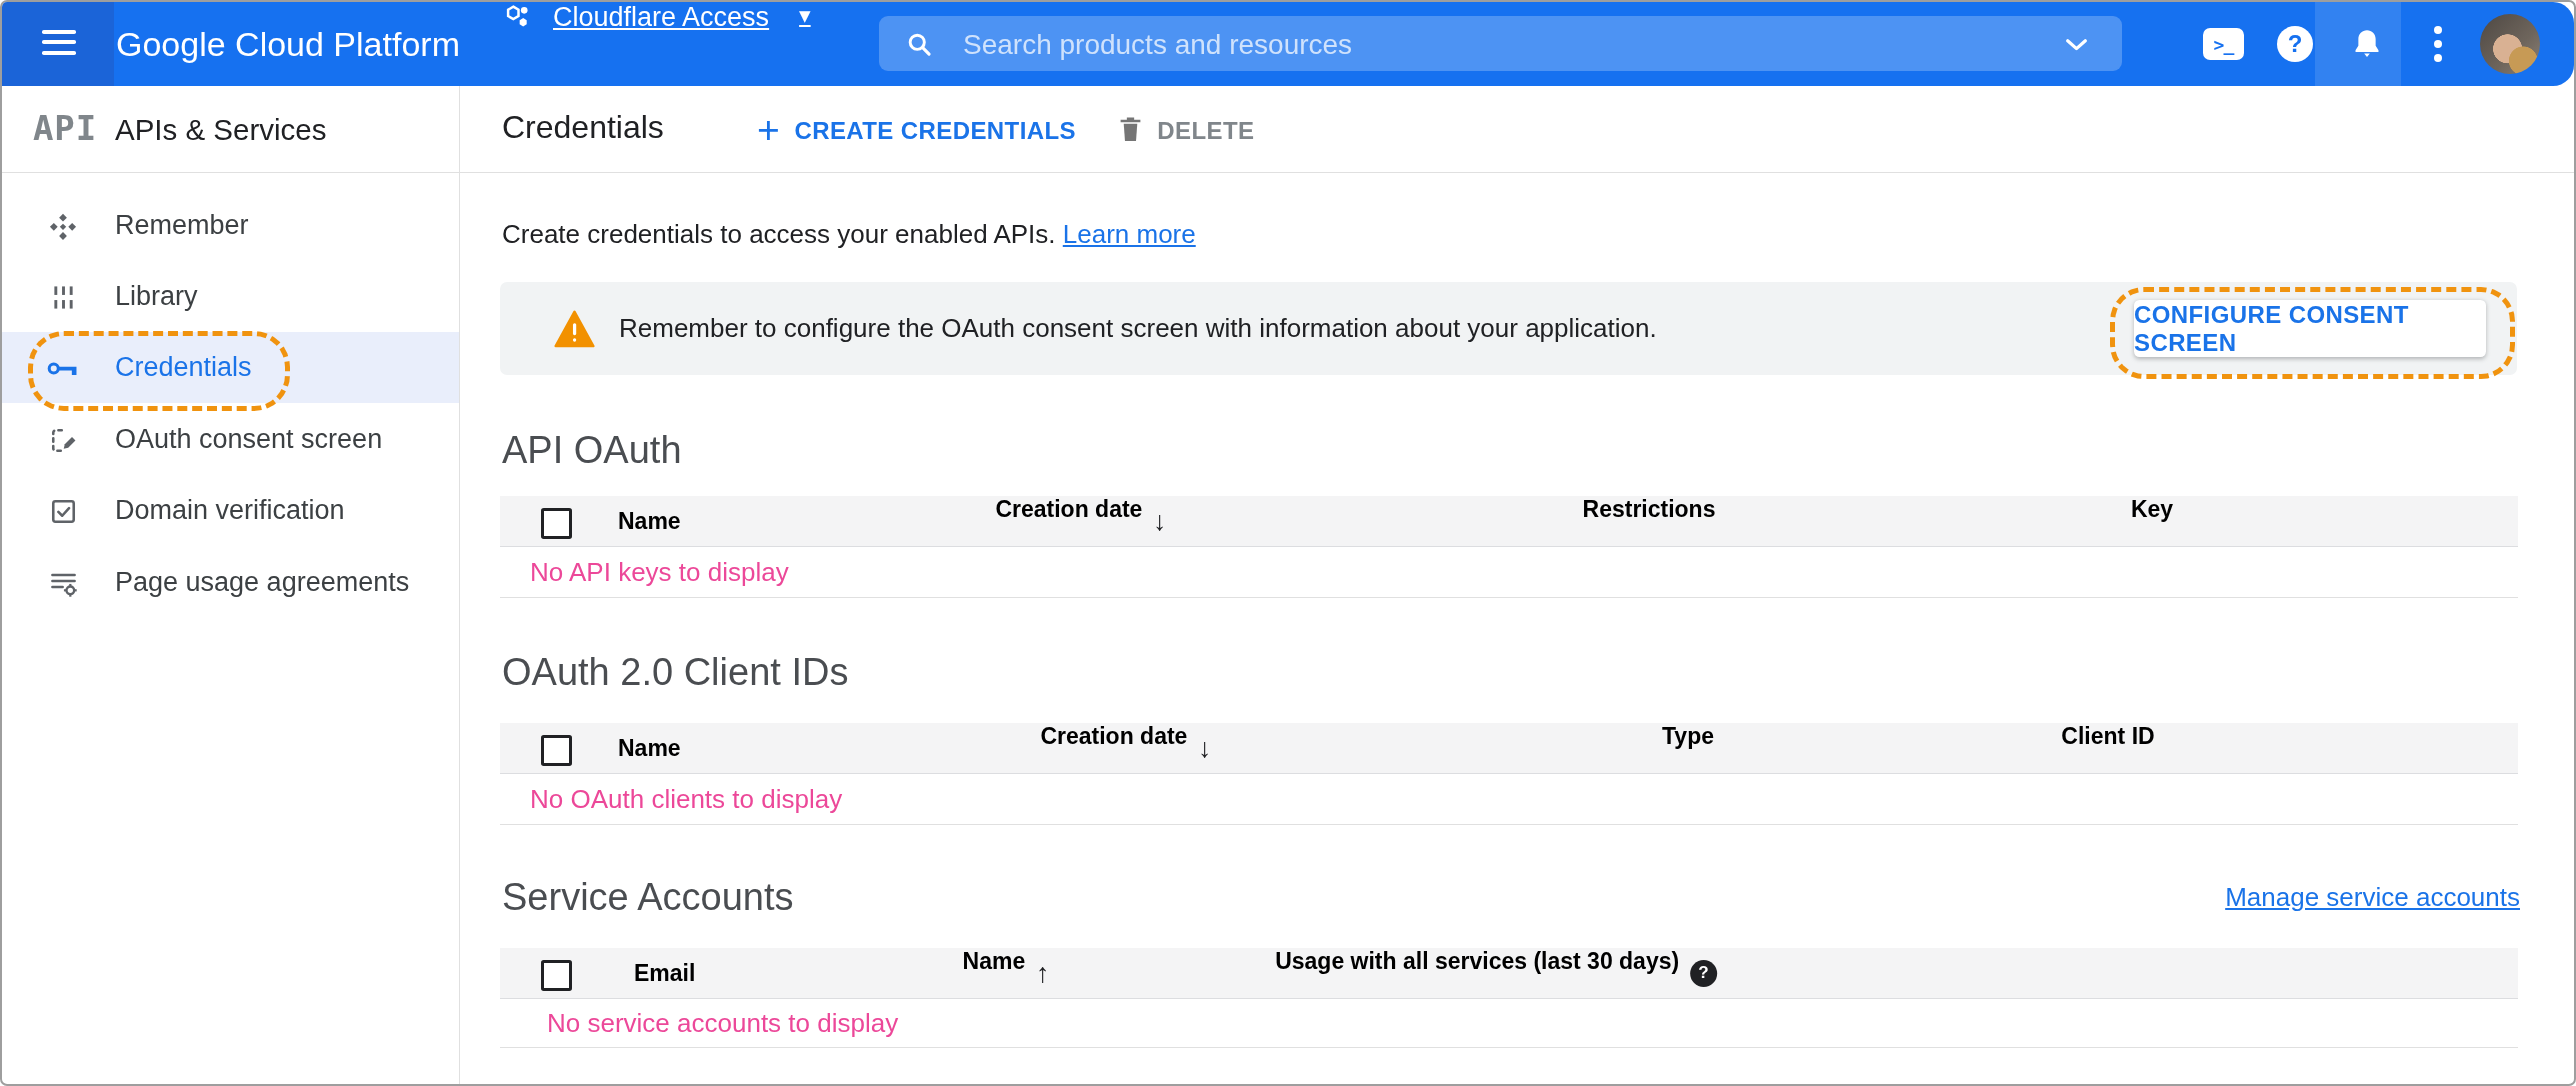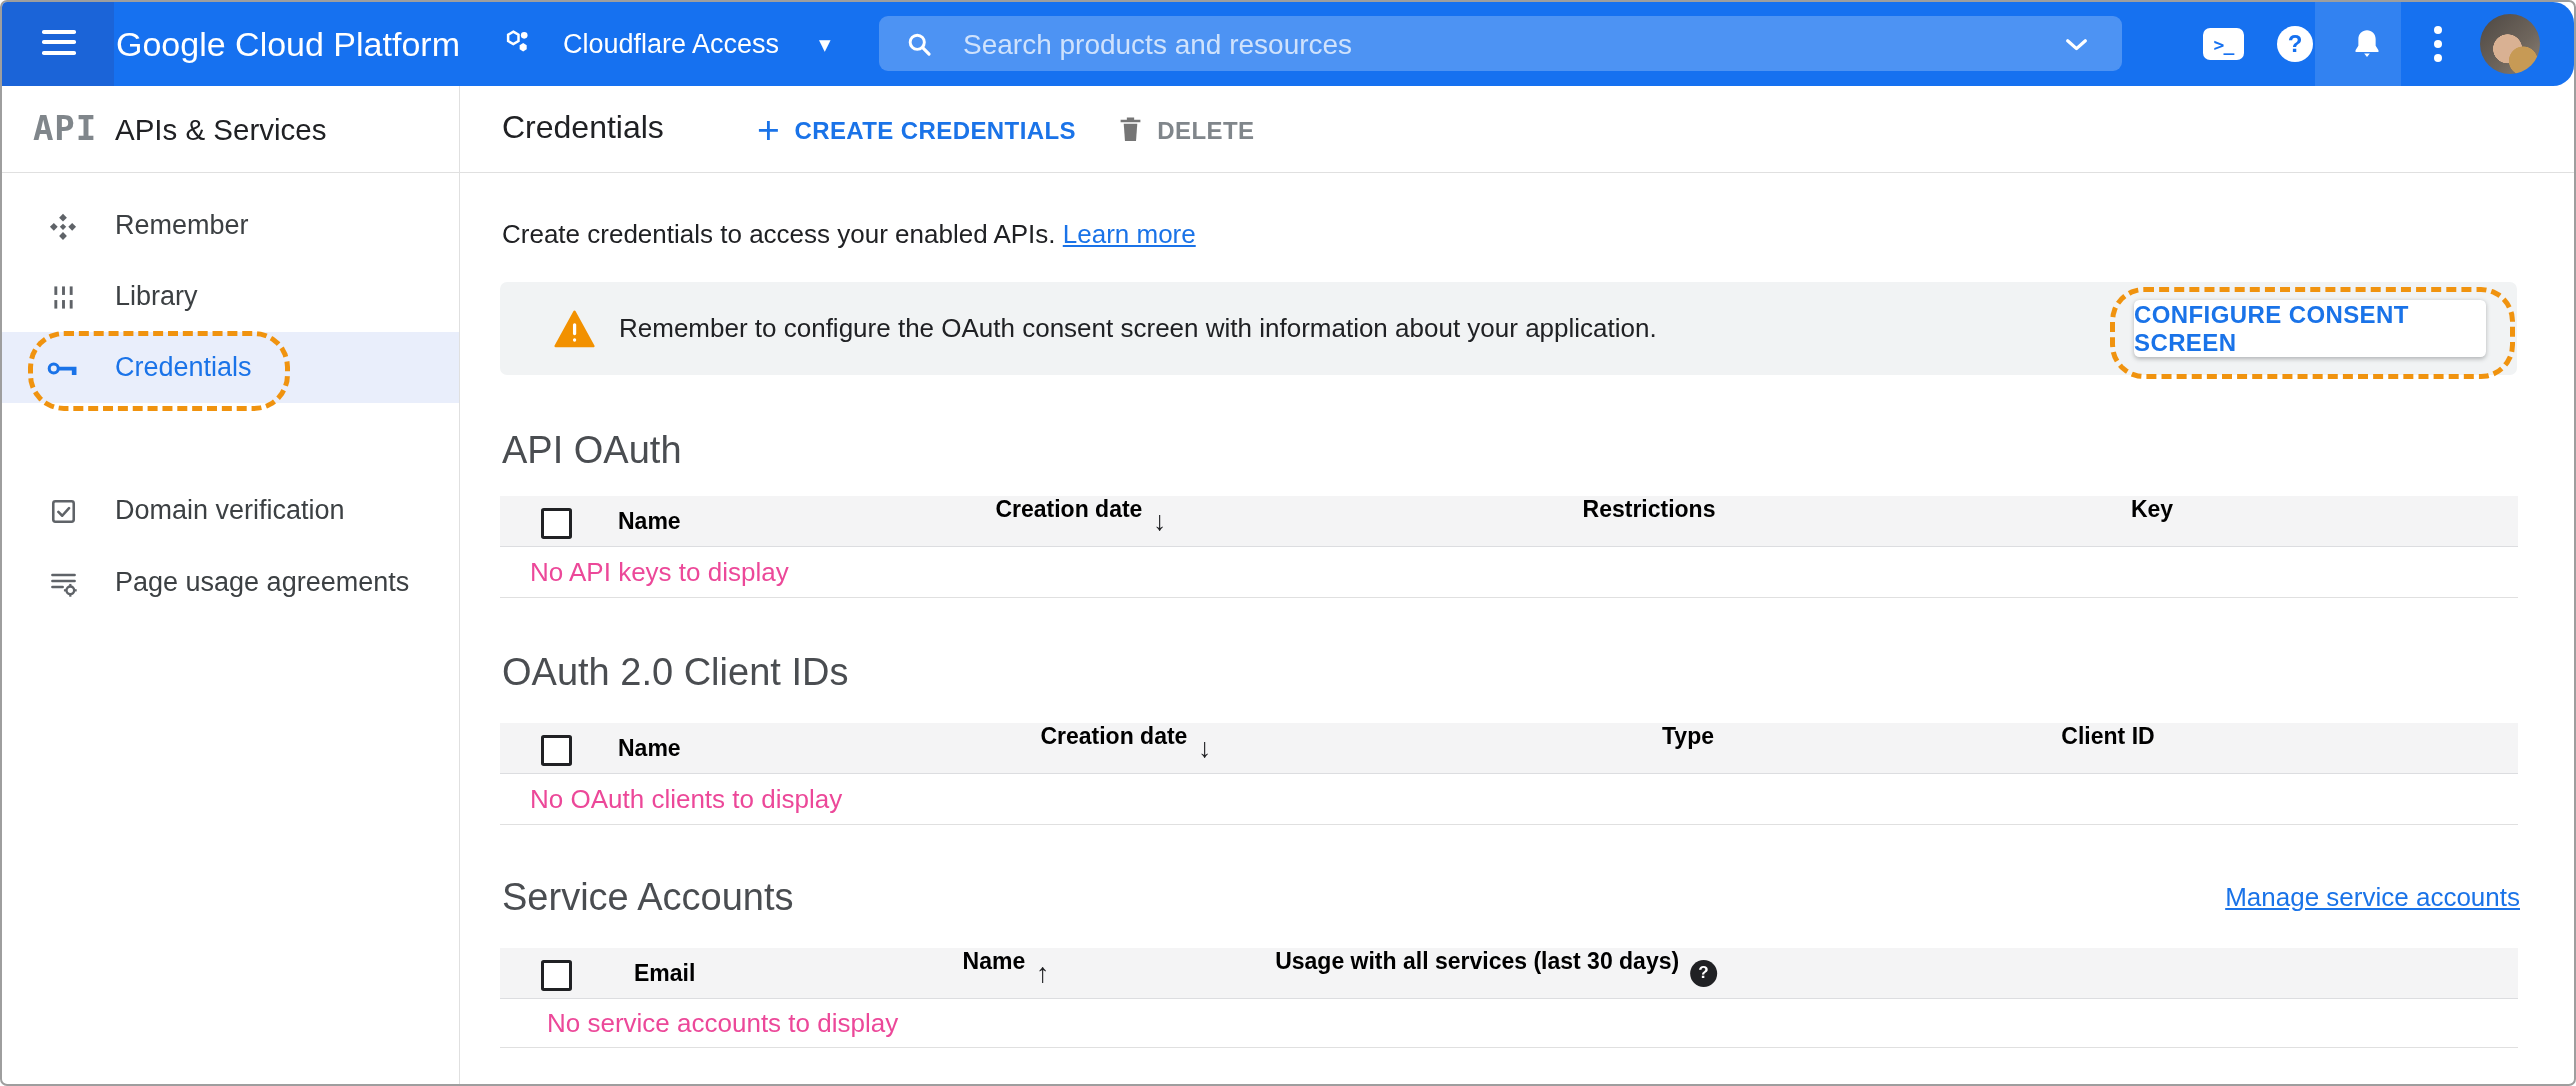--- a/index.html
+++ b/index.html
@@ -9,21 +9,21 @@
     -webkit-font-smoothing:antialiased;
   }
   .window{position:absolute;inset:0;border:2.7px solid #9e9e9e;border-radius:7.1px;overflow:hidden;background:#fff;}
 
   
   .topbar{position:absolute;left:0;top:0;right:0;height:84px;background:#1671f0;border-radius:21px;}
   .menu-zone{position:absolute;left:0;top:0;width:112px;height:84px;background:#1b64d8;}
   .hamburger{position:absolute;left:40px;top:28px;width:34px;height:29px;cursor:pointer;}
   .hamburger i{display:block;height:4px;background:#fff;border-radius:1.8px;margin-bottom:6.3px;}
   .brand{position:absolute;left:114px;top:0;height:84px;line-height:84px;color:#fff;font-size:34px;cursor:pointer;}
-  .proj{position:absolute;left:503px;top:0;height:84px;display:flex;align-items:center;gap:31px;color:#fff;font-size:27px;cursor:pointer;}
+  .proj{position:absolute;left:503px;top:0;height:84px;display:flex;gap:21px;color:#fff;font-size:27px;cursor:pointer;text-decoration:underline;}
   .proj .caret{font-size:23px;margin-left:9px;}
   .searchbar{position:absolute;left:877px;top:14.3px;width:1243px;height:55px;background:rgba(255,255,255,0.24);border-radius:9px;}
   .searchbar input{
     position:absolute;left:82px;top:0;width:1054px;height:55px;background:transparent;border:none;outline:none;
     color:#fff;font-size:28px;font-family:"Liberation Sans",sans-serif;
   }
   .searchbar input::placeholder{color:#cfe2fc;opacity:1;}
   .sb-mag{position:absolute;left:27px;top:14.3px;}
   .sb-chev{position:absolute;right:34px;top:22px;cursor:pointer;}
   .tb-ic{position:absolute;top:0;height:84px;display:flex;align-items:center;justify-content:center;cursor:pointer;}
@@ -185,20 +185,29 @@
     <span class="ic">
       <svg width="34" height="23" viewBox="0 0 38 26">
         <circle cx="8" cy="13" r="5.4" fill="none" stroke="#1a73e8" stroke-width="3.6"></circle>
         <path d="M13.5 10.8h21.5v10h-5.5v-5.4H13.5z" fill="#1a73e8"></path>
       </svg>
     </span>
     <span class="lb">Credentials</span>
   </div>
   <div class="focus-ring"></div>
 
+  <div class="nav-item" style="top:402px;">
+    <span class="ic">
+      <svg width="29" height="29" viewBox="0 0 34 34">
+        <path d="M15 5H8a3 3 0 0 0-3 3v18a3 3 0 0 0 3 3h7" fill="none" stroke="#5f6368" stroke-width="3" stroke-dasharray="4 5" stroke-linecap="round"></path>
+        <path d="M18.5 21.5l8.5-8.5 4 4-8.5 8.5-5.3 1.3z" fill="#5f6368"></path>
+      </svg>
+    </span>
+    <span class="lb">OAuth consent screen</span>
+  </div>
 
   <div class="nav-item" style="top:473px;">
     <span class="ic">
       <svg width="29" height="29" viewBox="0 0 34 34">
         <rect x="5" y="5" width="24" height="24" rx="2.5" fill="none" stroke="#5f6368" stroke-width="3"></rect>
         <polyline points="11,17.5 15.5,22 23.5,13" fill="none" stroke="#5f6368" stroke-width="3" stroke-linecap="round" stroke-linejoin="round"></polyline>
       </svg>
     </span>
     <span class="lb">Domain verification</span>
   </div>

